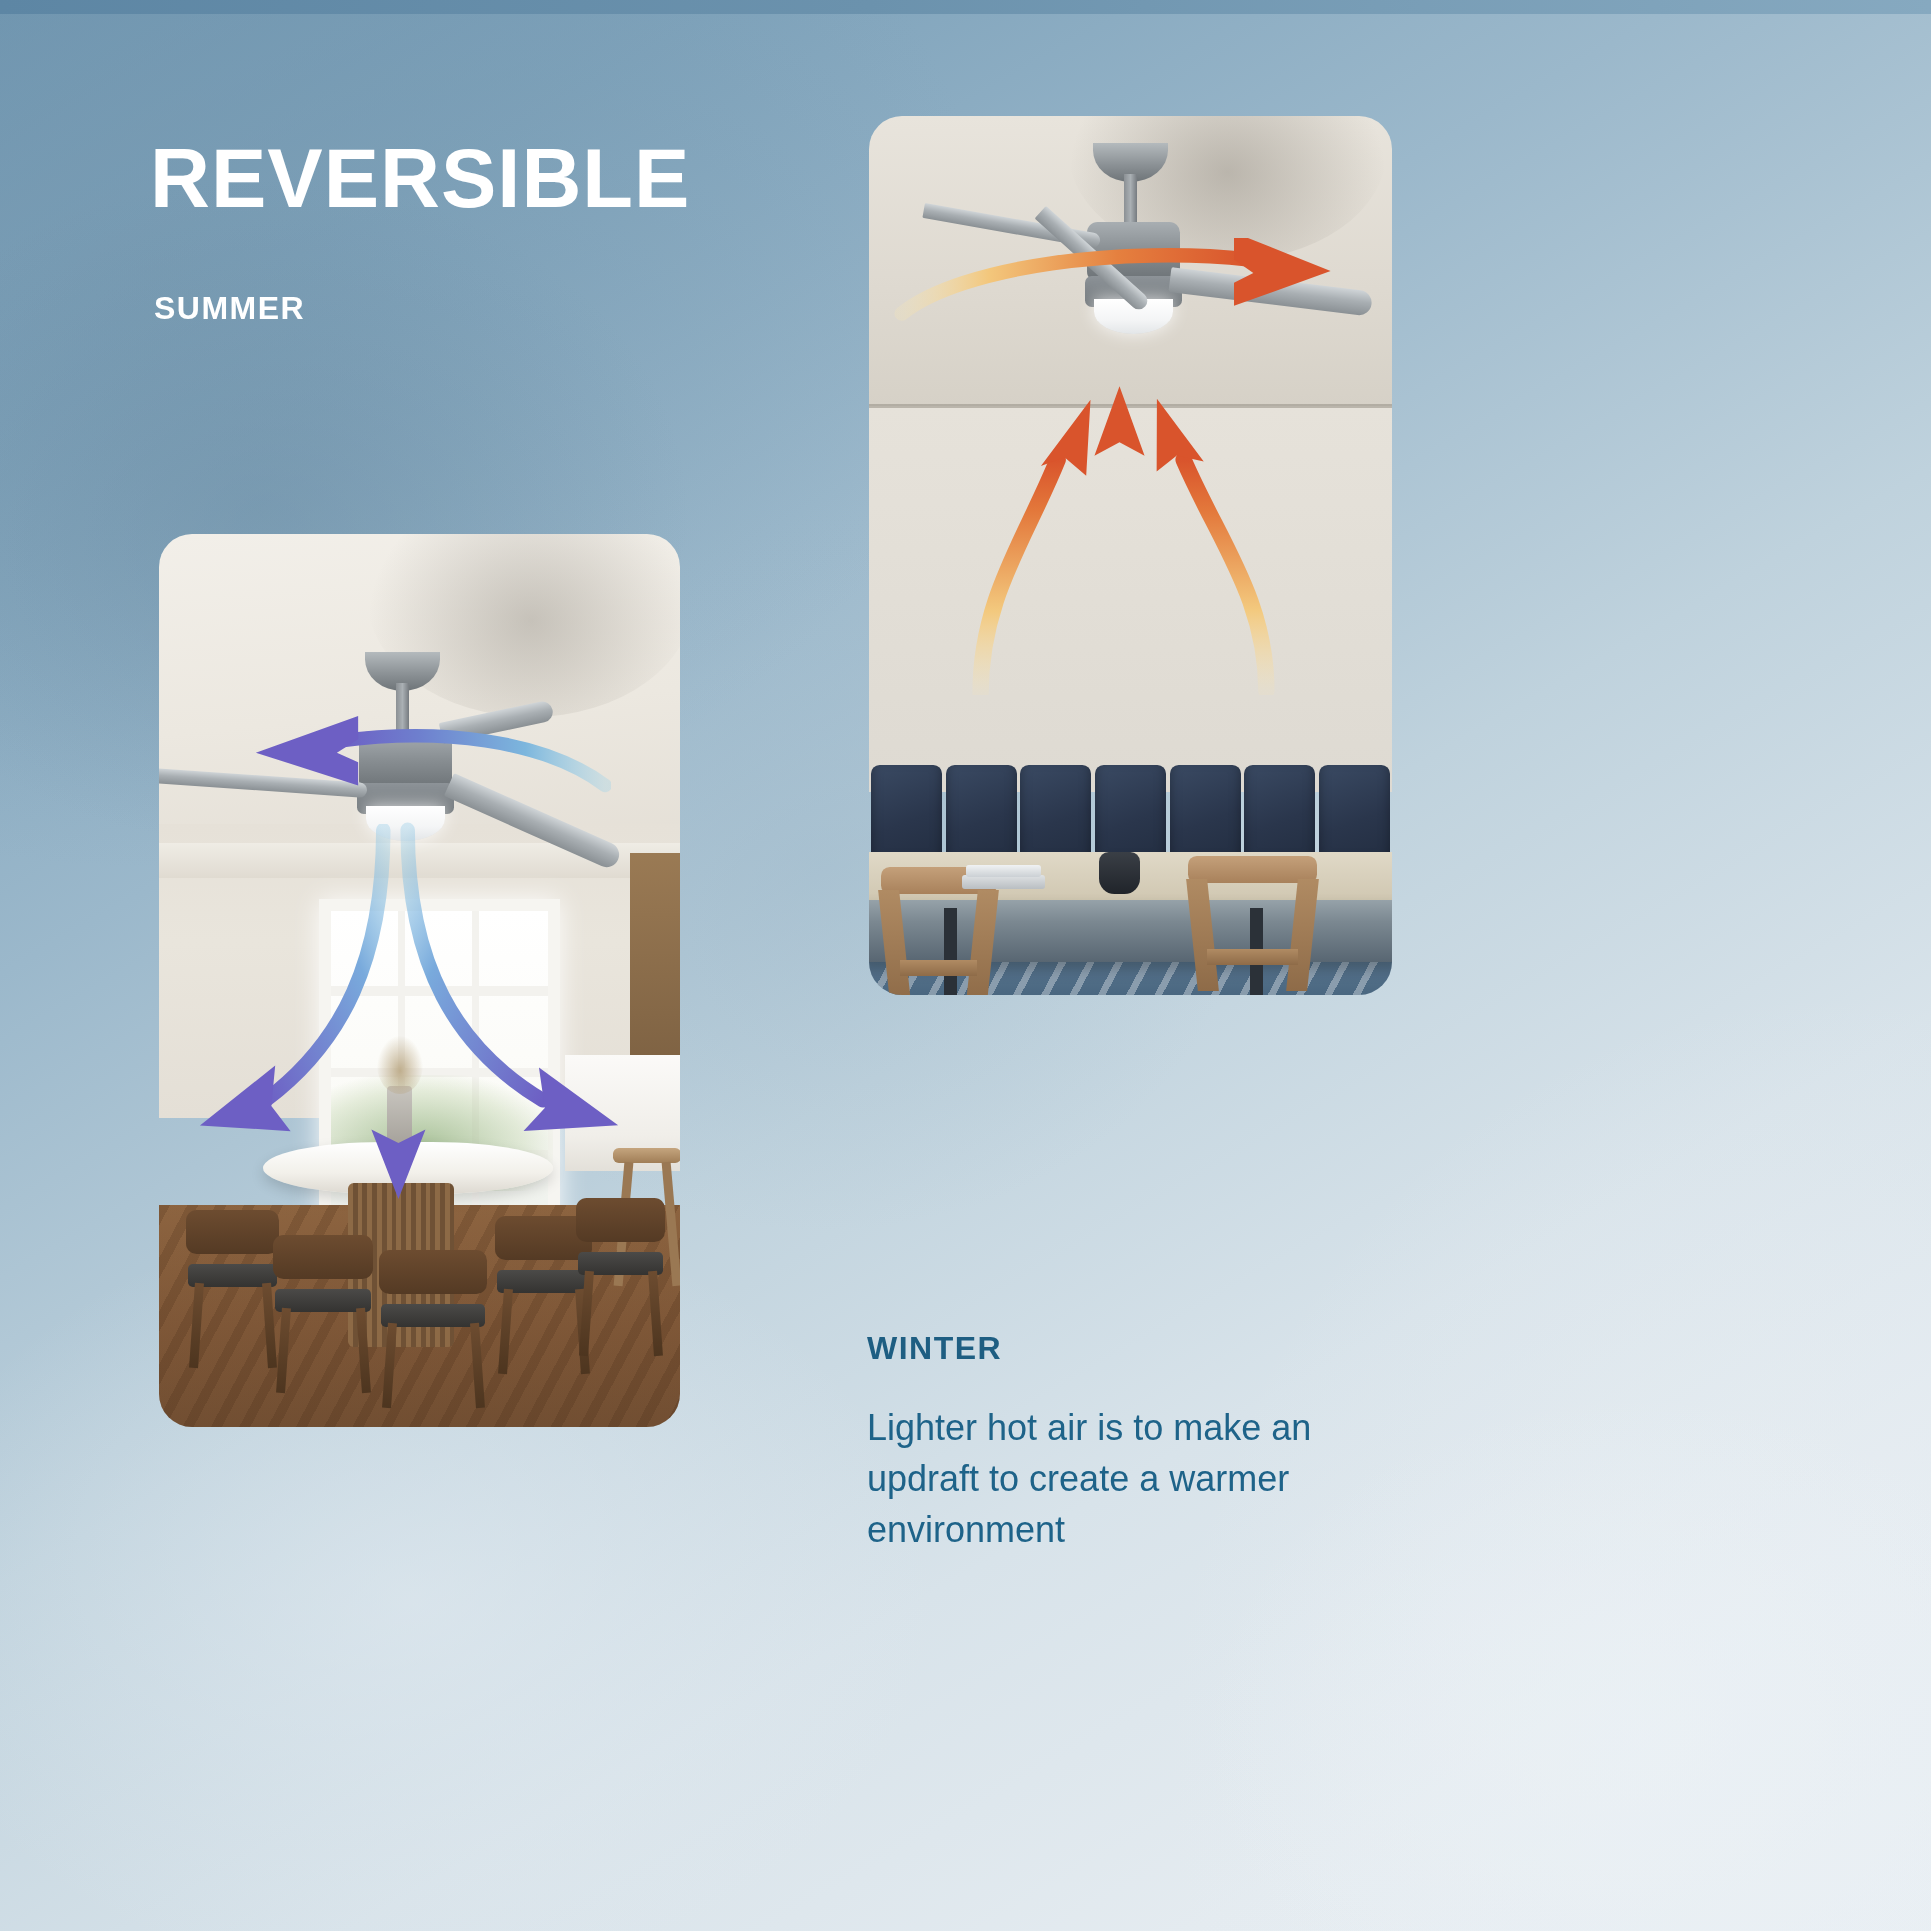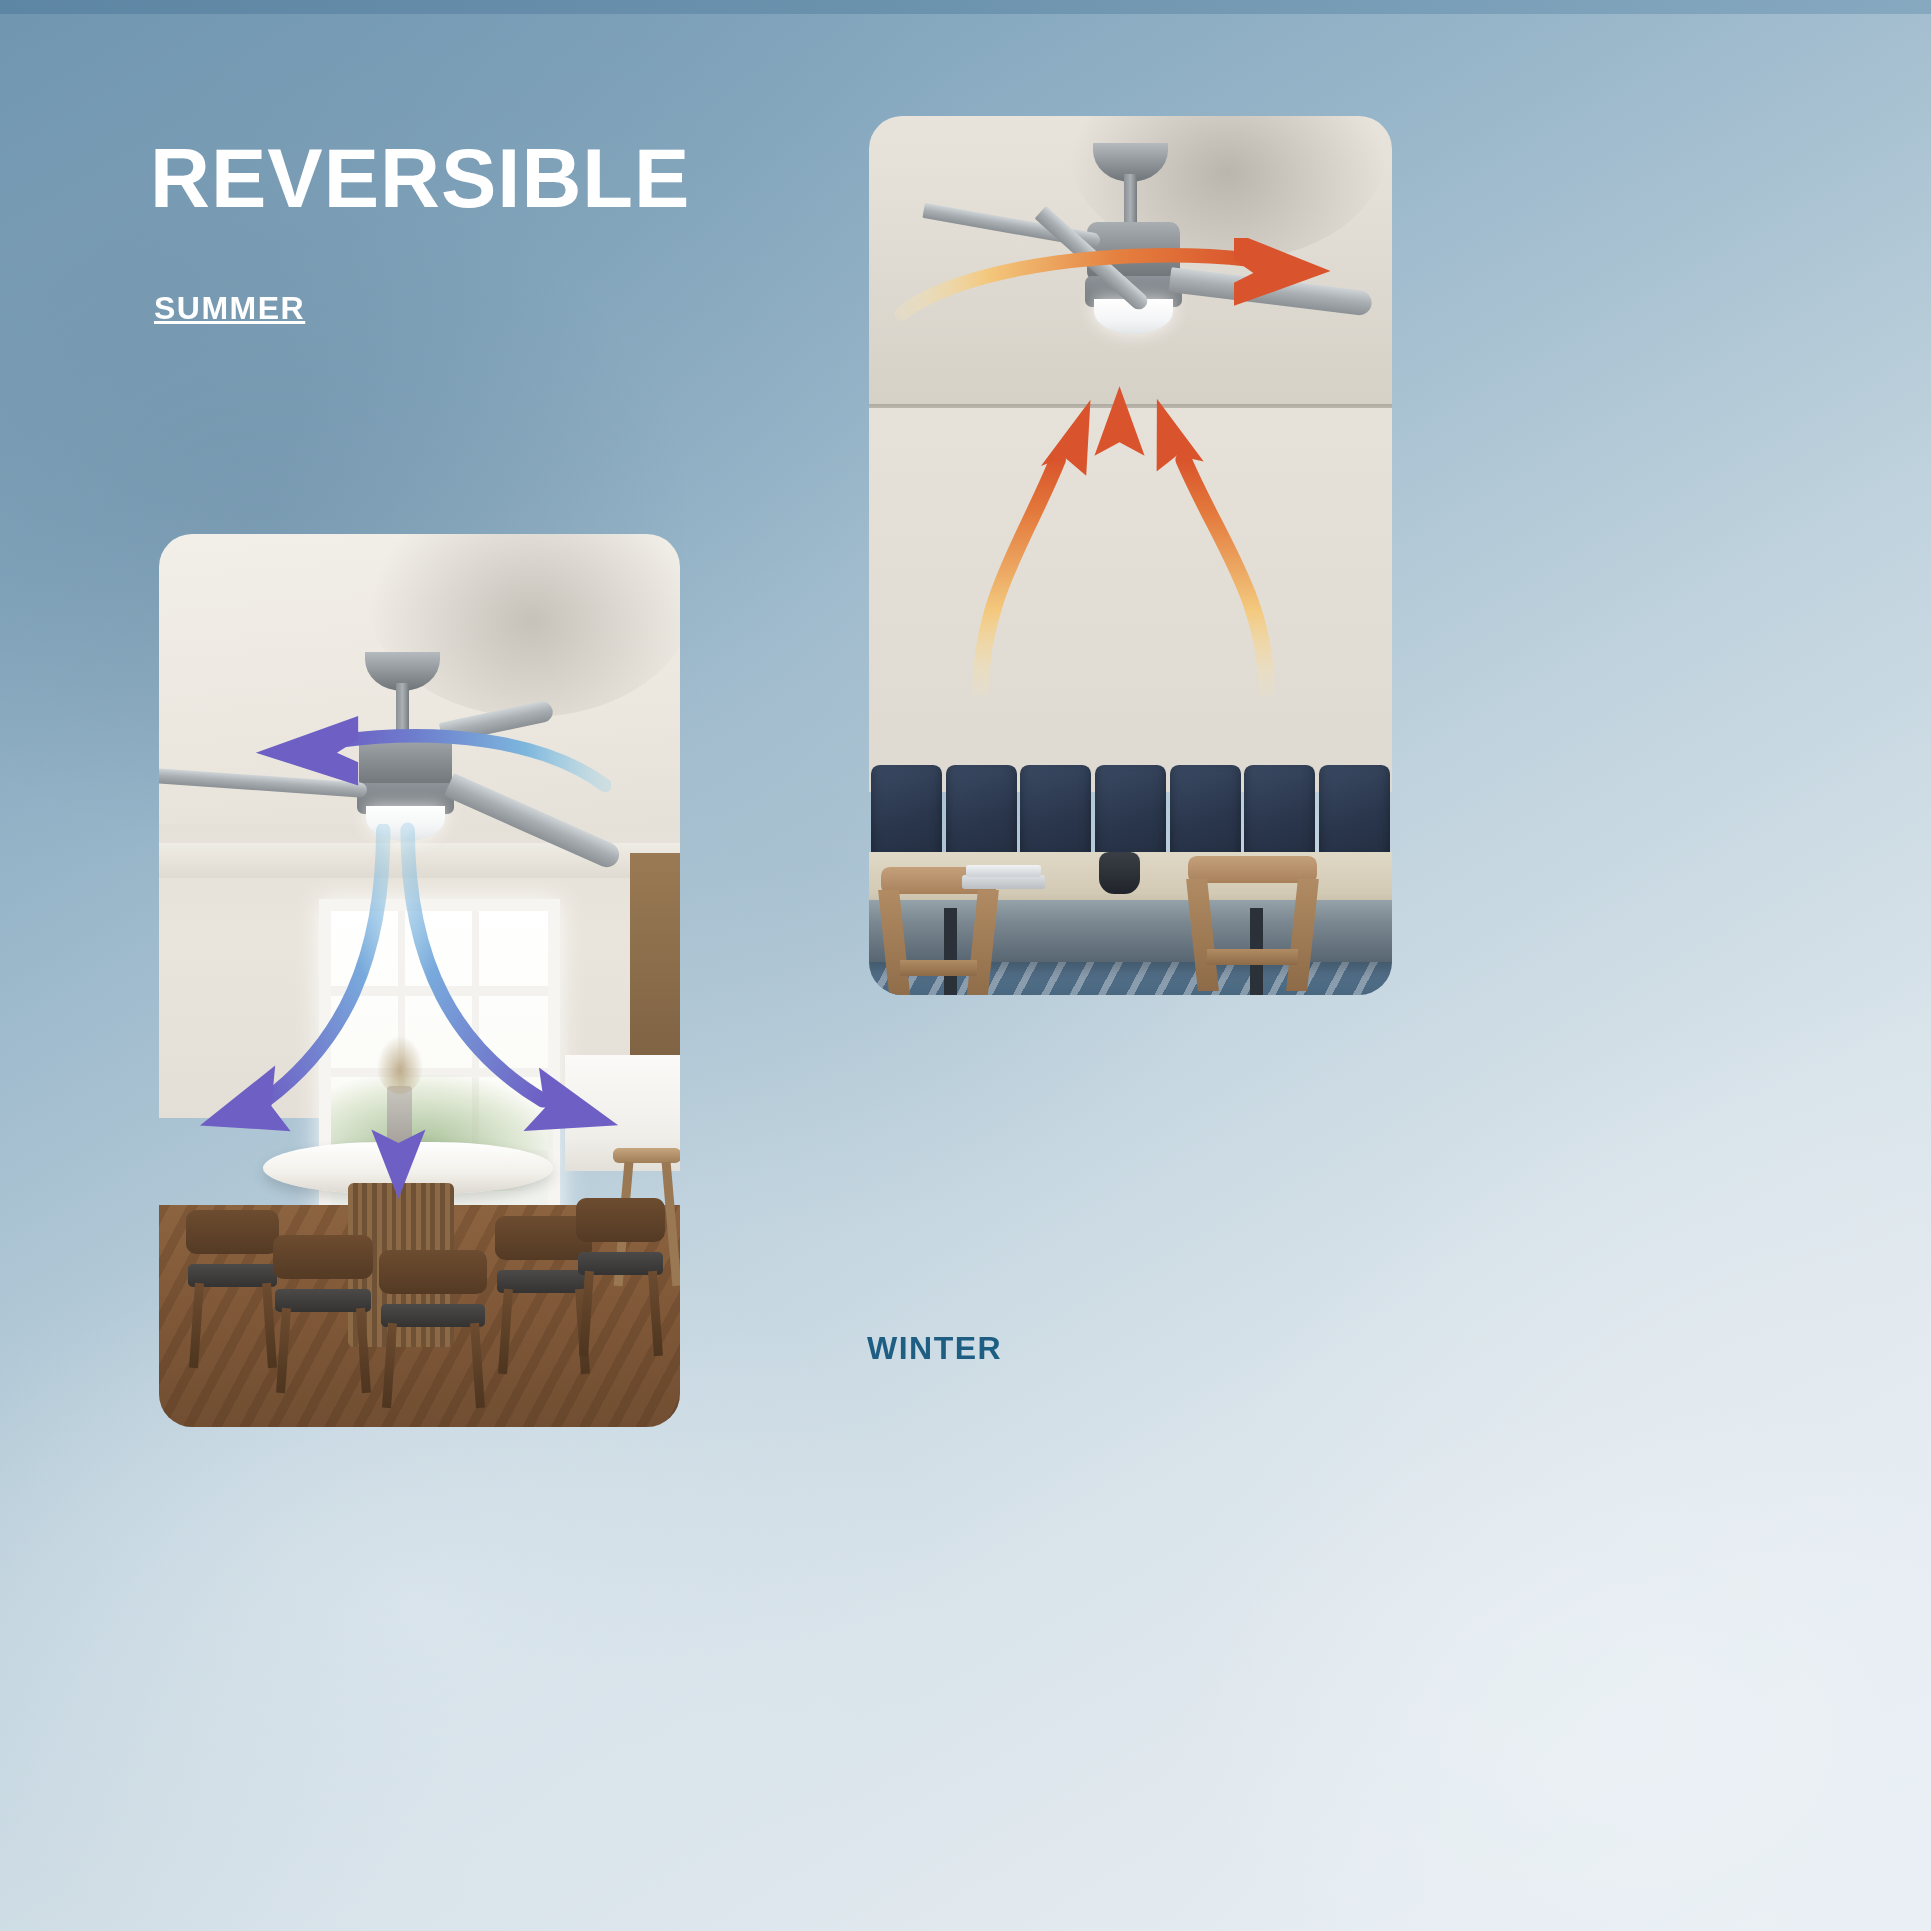--- a/index.html
+++ b/index.html
@@ -21,21 +21,21 @@
         background:radial-gradient(ellipse at 50% 50%, rgba(150,178,197,0.30) 0%, rgba(150,178,197,0) 70%); }
   .c3 { left:-116px; top:1207px; width:1062px; height:792px;
         background:radial-gradient(ellipse at 50% 50%, rgba(228,236,242,0.55) 0%, rgba(228,236,242,0) 70%); }
   .c4 { left:1207px; top:1400px; width:869px; height:676px;
         background:radial-gradient(ellipse at 50% 50%, rgba(236,242,246,0.65) 0%, rgba(236,242,246,0) 72%); }
 
   
   .title { position:absolute; left:150px; top:135px; font-size:83px; font-weight:bold;
     letter-spacing:1px; color:#ffffff; line-height:1.05; }
   .summer-block { position:absolute; left:154px; top:290px; width:521px; }
-  .summer-head { font-size:32px; font-weight:bold; color:#ffffff; letter-spacing:1.5px;text-decoration:underline; }
+  .summer-head { font-size:32px; font-weight:bold; color:#ffffff; letter-spacing:1.5px; }
   .summer-body { margin-top:29px; font-size:36px; color:#ffffff; line-height:1.42; font-weight:300; }
 
   .winter-block { position:absolute; left:867px; top:1330px; width:502px; }
   .winter-head { font-size:32px; font-weight:bold; color:#1e5e82; letter-spacing:1.5px; }
   .winter-body { margin-top:35px; font-size:36px; color:#1e6389; line-height:1.42; font-weight:300; }
 
   
   .card { position:absolute; border-radius:33px; overflow:hidden; }
   .card-winter { left:869px; top:116px; width:523px; height:879px; }
   .card-summer { left:159px; top:534px; width:521px; height:893px; }
@@ -163,20 +163,21 @@
 <div class="bg-cloud c4"></div>
 
 <div class="title">REVERSIBLE</div>
 
 <div class="summer-block">
   <div class="summer-head">SUMMER</div>
 </div>
 
 <div class="winter-block">
   <div class="winter-head">WINTER</div>
+  <div class="winter-body">Lighter hot air is to make an updraft to create a warmer environment</div>
 </div>
 
 <div class="card card-winter">
   <div class="w-ceiling"></div>
   <div class="w-ceilglow"></div>
   <div class="w-wall"></div>
   <div class="w-wallline"></div>
 
   <div class="w-pillows">
     <i></i>

